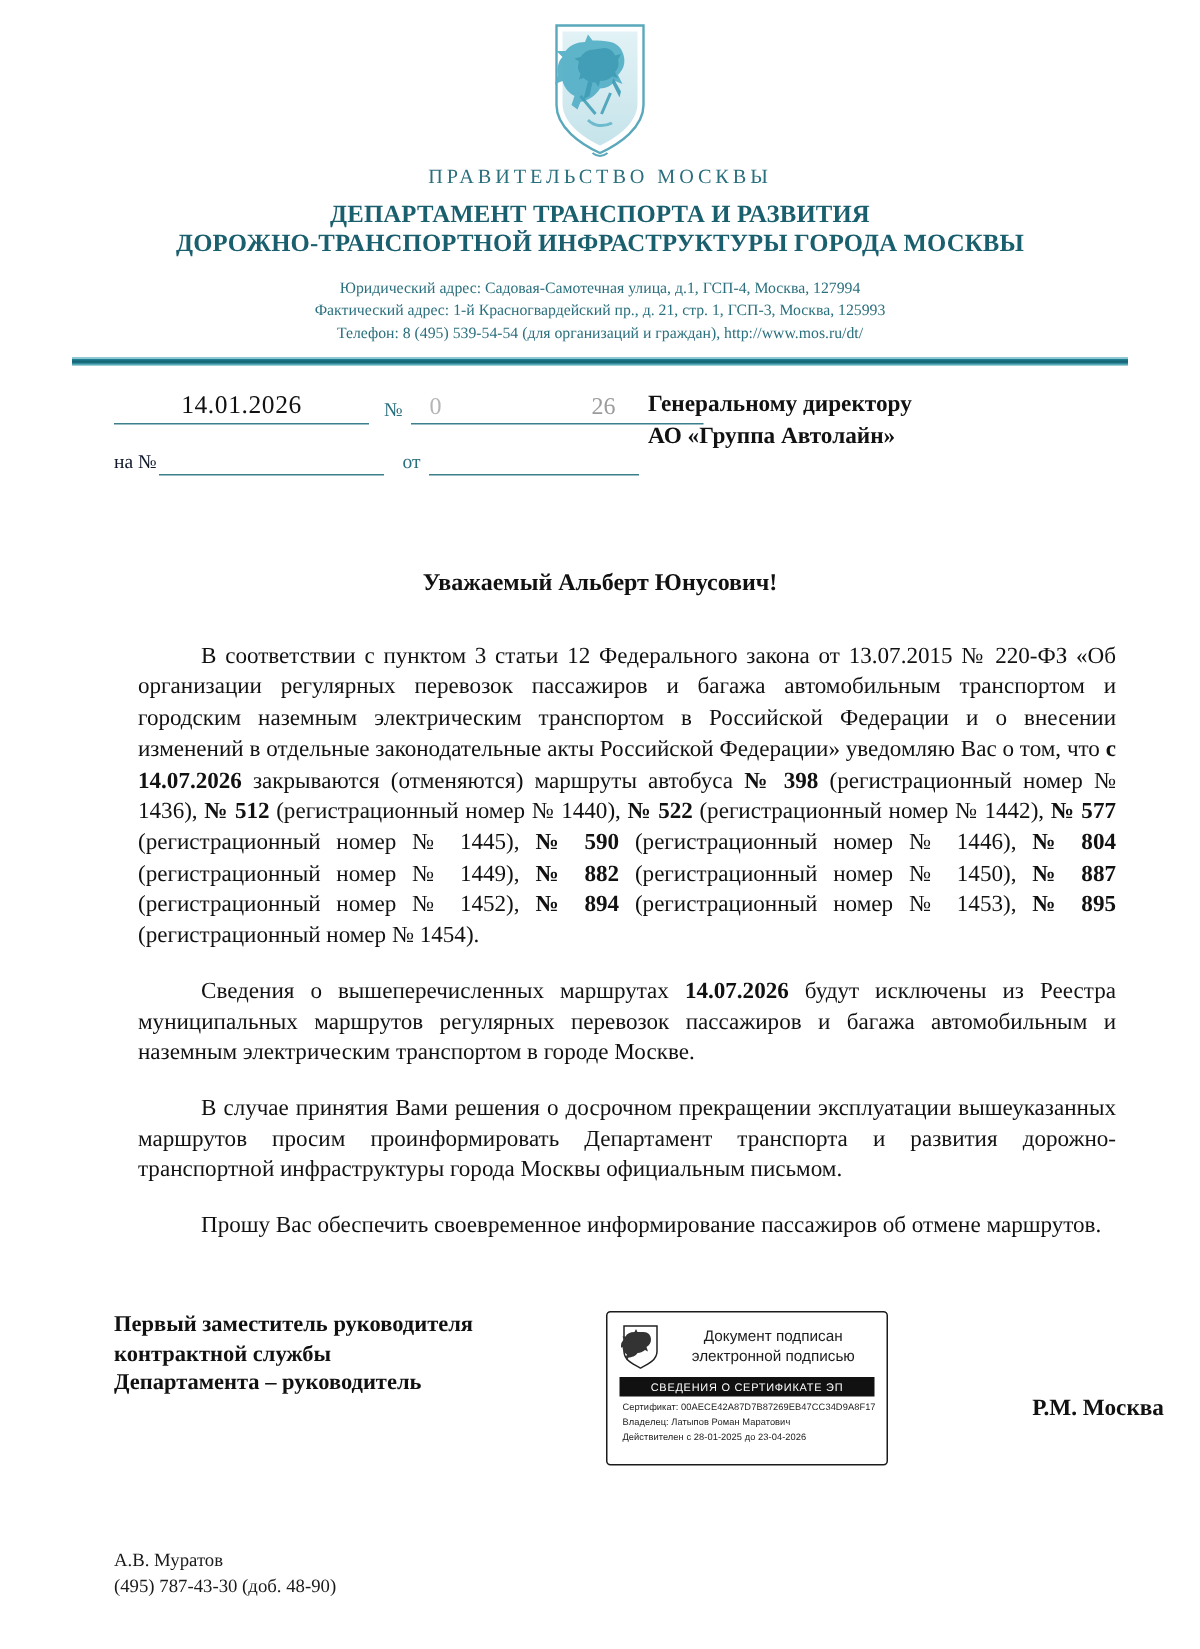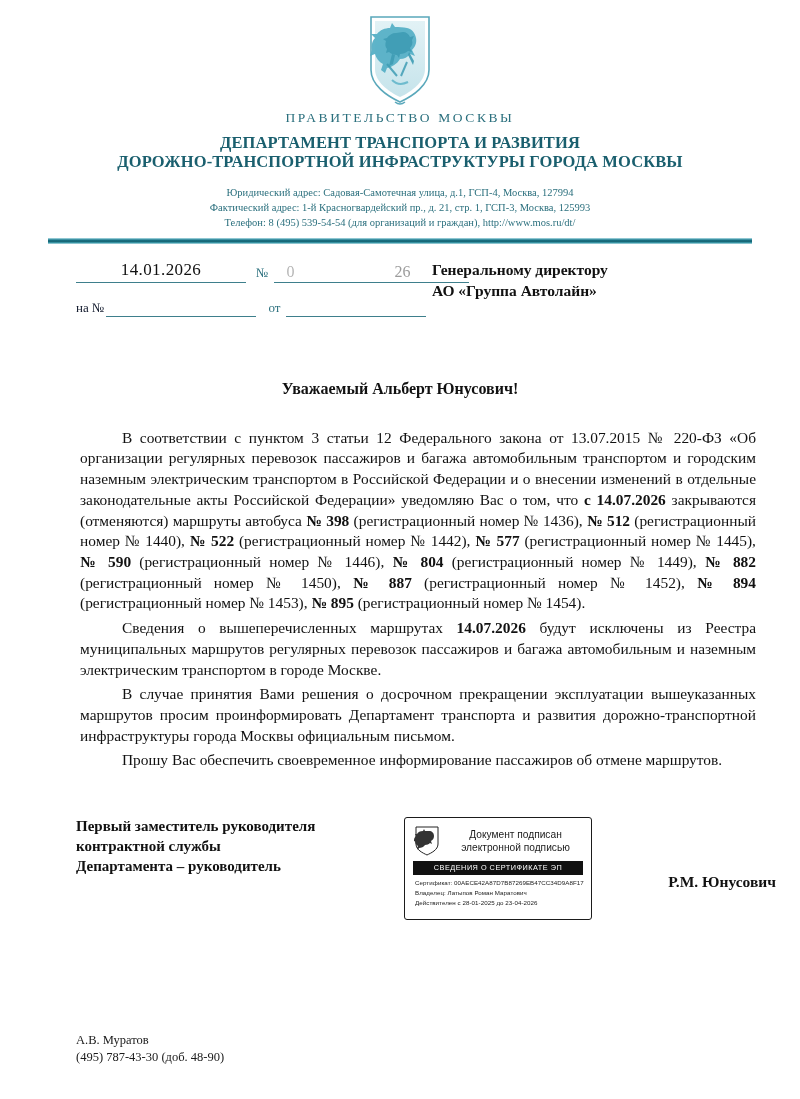--- a/index.html
+++ b/index.html
@@ -176,21 +176,21 @@
   }
 
   .body-text {
     margin: 0 40px 0 76px;
     font-size: 15.4px;
     line-height: 1.345;
     text-align: justify;
     text-justify: inter-word;
   }
   .body-text p {
-    margin: 4px;
+    margin: 16px;
     text-indent: 42px;
   }
   .body-text p.first { margin-top: 30px; }
   .body-text p.cont { text-indent: 42px; }
   .body-text b { font-weight: bold; }
 
   
   .sign-area {
     position: relative;
     margin-top: 46px;
@@ -387,21 +387,21 @@
         </div>
       </div>
       <div class="esign-bar">СВЕДЕНИЯ О СЕРТИФИКАТЕ ЭП</div>
       <div class="esign-details">
         <div>Сертификат: 00AECE42A87D7B87269EB47CC34D9A8F17</div>
         <div>Владелец: Латыпов Роман Маратович</div>
         <div>Действителен с 28-01-2025 до 23-04-2026</div>
       </div>
     </div>
 
-    <div class="sign-name">Р.М. Юнусович</div>
+    <div class="sign-name">Р.М. Москва</div>
   </section>
 
   <footer class="footer">
     <div>А.В. Муратов</div>
     <div>(495) 787-43-30 (доб. 48-90)</div>
   </footer>
 
 </div>
 
 </body></html>

